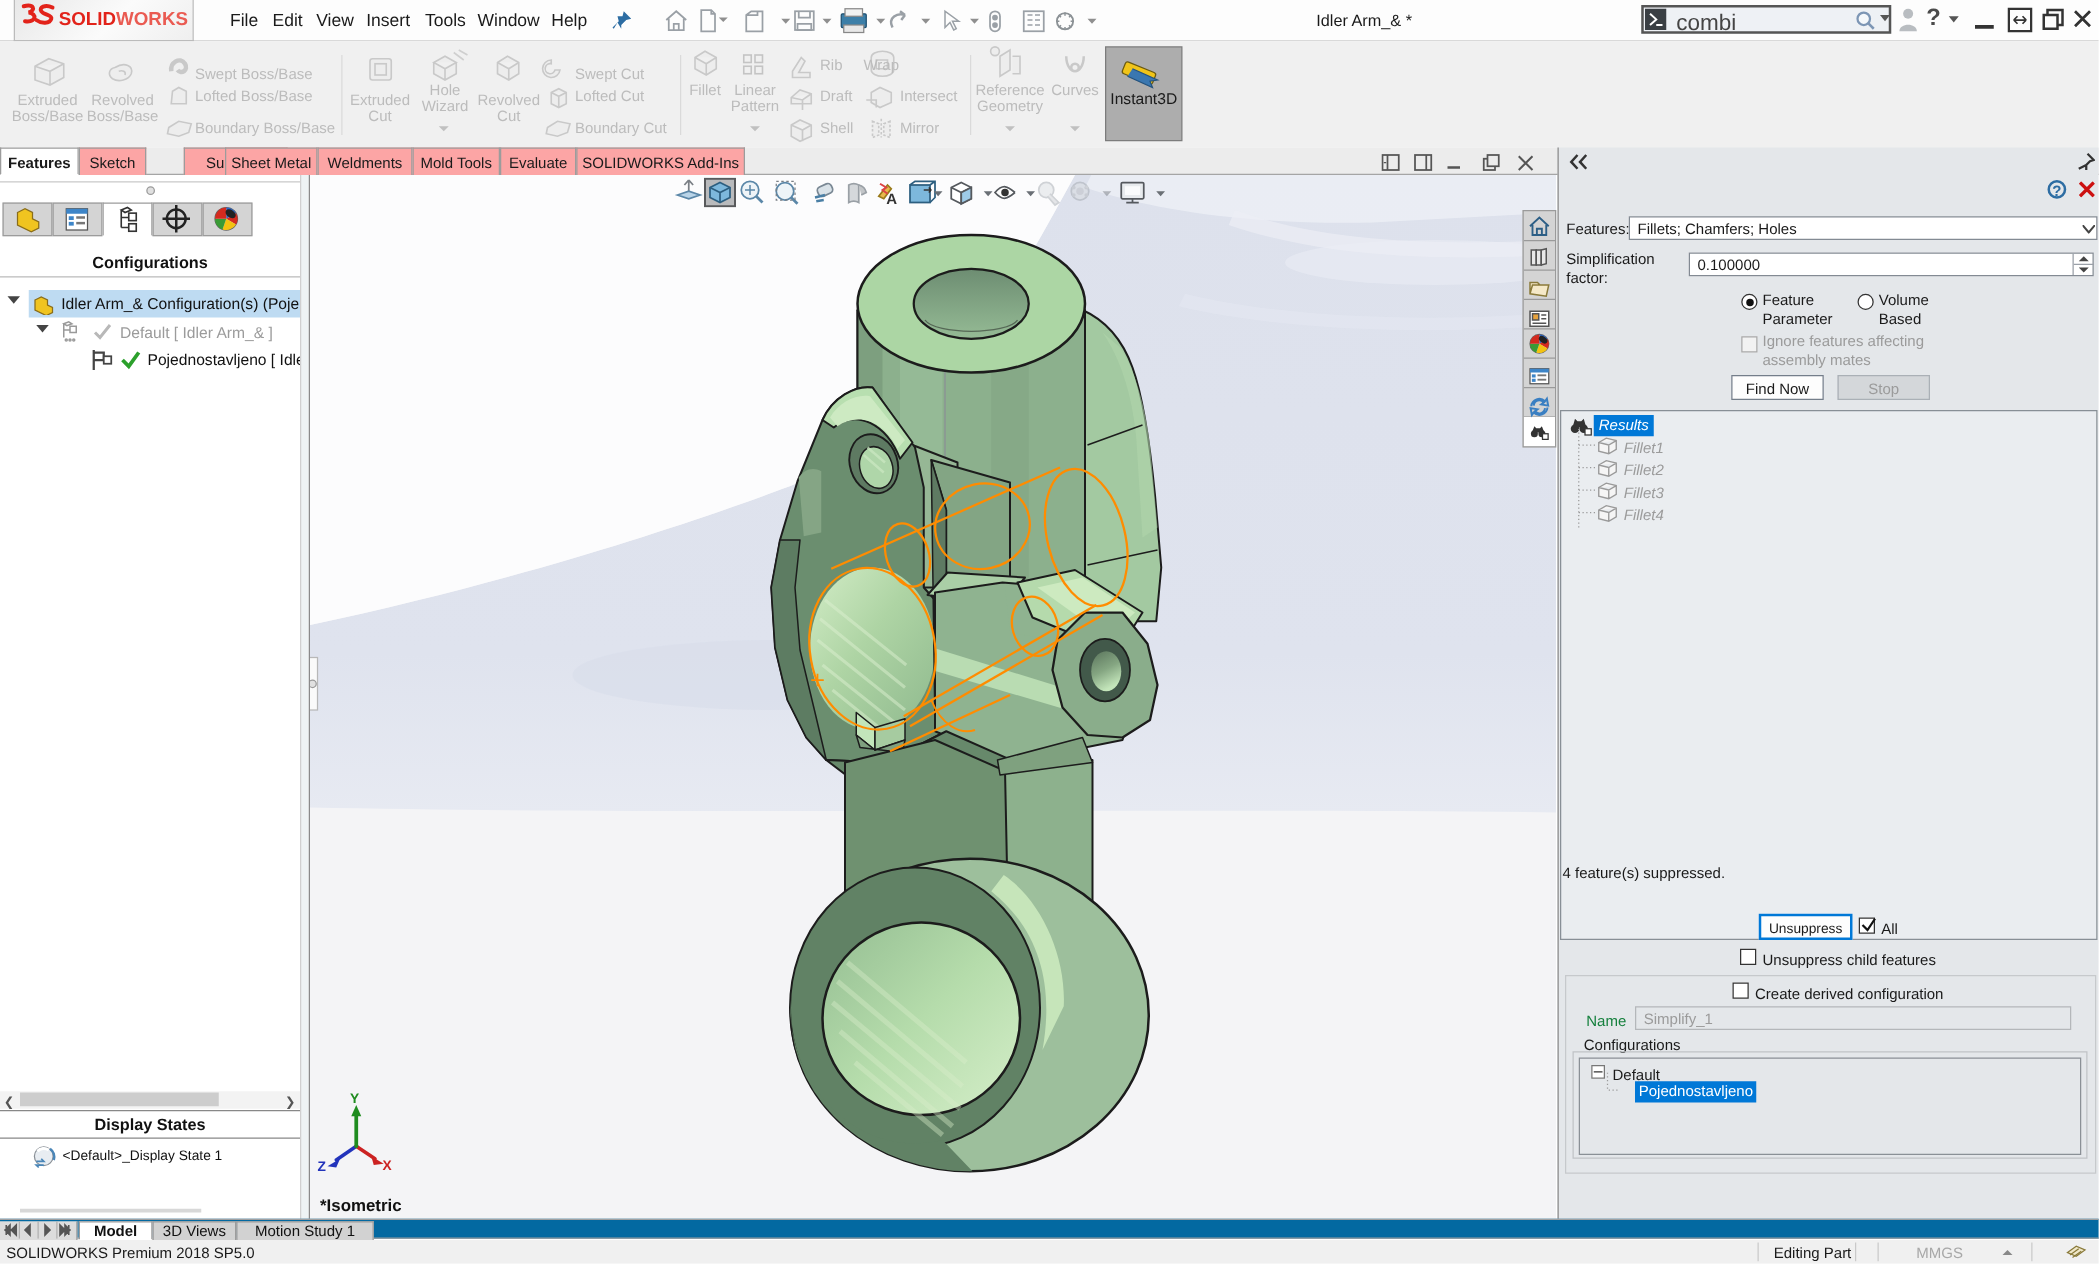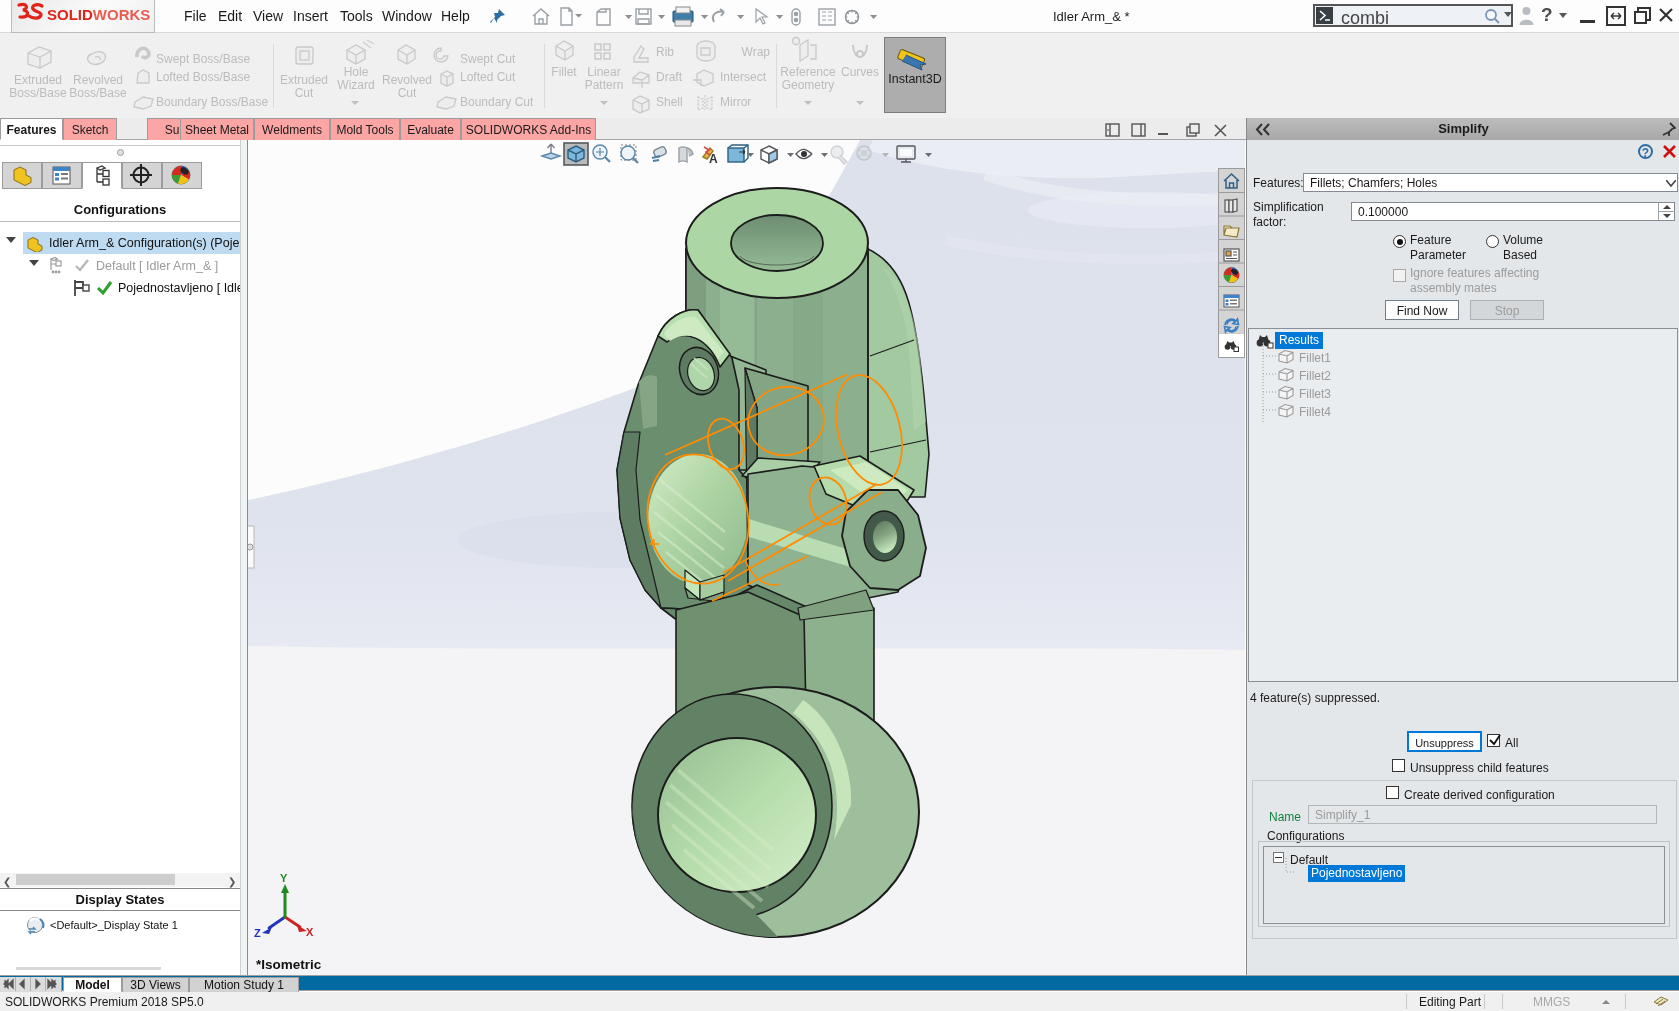--- a/index.html
+++ b/index.html
@@ -206,21 +206,21 @@
   <div class="rlabel" style="left:330px;top:33px;width:52px;">Hole<br>Wizard</div>
   <div class="rlabel" style="left:380px;top:41px;width:54px;">Revolved<br>Cut</div>
   <div class="rlabel" style="left:460px;top:20px;width:80px;text-align:left;">Swept Cut</div>
   <div class="rlabel" style="left:460px;top:38px;width:80px;text-align:left;">Lofted Cut</div>
   <div class="rlabel" style="left:460px;top:63px;width:90px;text-align:left;">Boundary Cut</div>
   <div class="rlabel" style="left:544px;top:33px;width:40px;">Fillet</div>
   <div class="rlabel" style="left:580px;top:33px;width:48px;">Linear<br>Pattern</div>
   <div class="rlabel" style="left:656px;top:13px;width:40px;text-align:left;">Rib</div>
   <div class="rlabel" style="left:656px;top:38px;width:40px;text-align:left;">Draft</div>
   <div class="rlabel" style="left:656px;top:63px;width:40px;text-align:left;">Shell</div>
-  <div class="rlabel" style="left:720px;top:13px;width:50px;text-align:right;">Wrap</div>
+  <div class="rlabel" style="left:680px;top:13px;width:50px;text-align:center;">Wrap</div>
   <div class="rlabel" style="left:720px;top:38px;width:60px;text-align:left;">Intersect</div>
   <div class="rlabel" style="left:720px;top:63px;width:50px;text-align:left;">Mirror</div>
   <div class="rlabel" style="left:776px;top:33px;width:64px;">Reference<br>Geometry</div>
   <div class="rlabel" style="left:836px;top:33px;width:48px;">Curves</div>
   <div class="rarrow" style="left:351px;top:68px;"></div>
   <div class="rarrow" style="left:600px;top:68px;"></div>
   <div class="rarrow" style="left:804px;top:68px;"></div>
   <div class="rarrow" style="left:856px;top:68px;"></div>
 </div>
 
@@ -593,21 +593,20 @@
           <circle cx="3.5" cy="8" r="2.8"></circle>
           <circle cx="9.5" cy="8" r="2.8"></circle>
           <path d="M1.5 7 L3.5 2 L5 3.5 L8 3.5 L9.5 2 L11.5 7"></path>
         </g>
         <rect x="10" y="8" width="4.5" height="4.5" fill="#fff" stroke="#333"></rect>
       </g>
   </svg>
 </div>
 
 <div id="rightpanel">
-  <div id="rp-title">Simplify</div>
   <svg class="abs" style="left:8px;top:5px;" width="16" height="13" viewBox="0 0 16 13">
       <path d="M7 1 L2 6.5 L7 12 M14 1 L9 6.5 L14 12" stroke="#333" stroke-width="2" fill="none"></path>
     </svg>
   <svg class="abs" style="left:415px;top:4px;" width="14" height="15" viewBox="0 0 14 15">
       <path d="M8 1 L13 6 L10 7 L7 10 L7 14 M7 10 L1 13" stroke="#333" stroke-width="1.8" fill="none"></path>
     </svg>
 
   <div class="abs" style="left:391px;top:26px;width:15px;height:15px;border-radius:50%;border:2px solid #2d6da3;color:#2d6da3;font-size:12px;font-weight:bold;text-align:center;line-height:14px;">?</div>
   <svg class="abs" style="left:416px;top:27px;" width="13" height="13" viewBox="0 0 13 13">
       <path d="M1 1 L12 12 M12 1 L1 12" stroke="#cc1111" stroke-width="2.6"></path>
@@ -637,21 +636,21 @@
   <div class="abs" style="left:163px;top:115px;line-height:15px;">Feature<br>Parameter</div>
   <div class="abs" style="left:239px;top:117px;width:13px;height:13px;border-radius:50%;background:#fff;border:1px solid #333;"></div>
   <div class="abs" style="left:256px;top:115px;line-height:15px;">Volume<br>Based</div>
 
   <div class="cb" style="left:146px;top:151px;border-color:#a8a8a8;background:#f2f2f2;"></div>
   <div class="abs" style="left:163px;top:148px;line-height:15px;color:#9b9b9b;">Ignore features affecting<br>assembly mates</div>
 
   <div class="btn" style="left:138px;top:182px;width:74px;height:20px;padding-top:3px;">Find Now</div>
   <div class="btn" style="left:223px;top:182px;width:74px;height:20px;padding-top:3px;background:#d4d7da;border-color:#aab0b6;color:#9b9b9b;">Stop</div>
 
-  <div class="abs" style="left:1px;top:210px;width:430px;height:354px;background:#eaedf0;border:1px solid #888f96;">
+  <div class="abs" style="left:1px;top:210px;width:430px;height:424px;background:#eaedf0;border:1px solid #888f96;font-style:italic;">
     <svg class="abs" style="left:7px;top:4px;" width="18" height="16" viewBox="0 0 18 16">
         <g fill="#333">
           <circle cx="4" cy="10" r="3.4"></circle>
           <circle cx="11" cy="10" r="3.4"></circle>
           <path d="M2 9 L4 2 L6 4 L9 4 L11 2 L13 9" fill="#333"></path>
         </g>
         <rect x="12" y="10" width="5" height="5" fill="#fff" stroke="#333"></rect>
       </svg>
     <div class="abs" style="left:26px;top:3px;background:#0078d7;color:#fff;padding:1px 4px 2px 4px;">Results</div>
     <svg class="abs" style="left:8px;top:14px;" width="40" height="90" viewBox="0 0 40 90">

